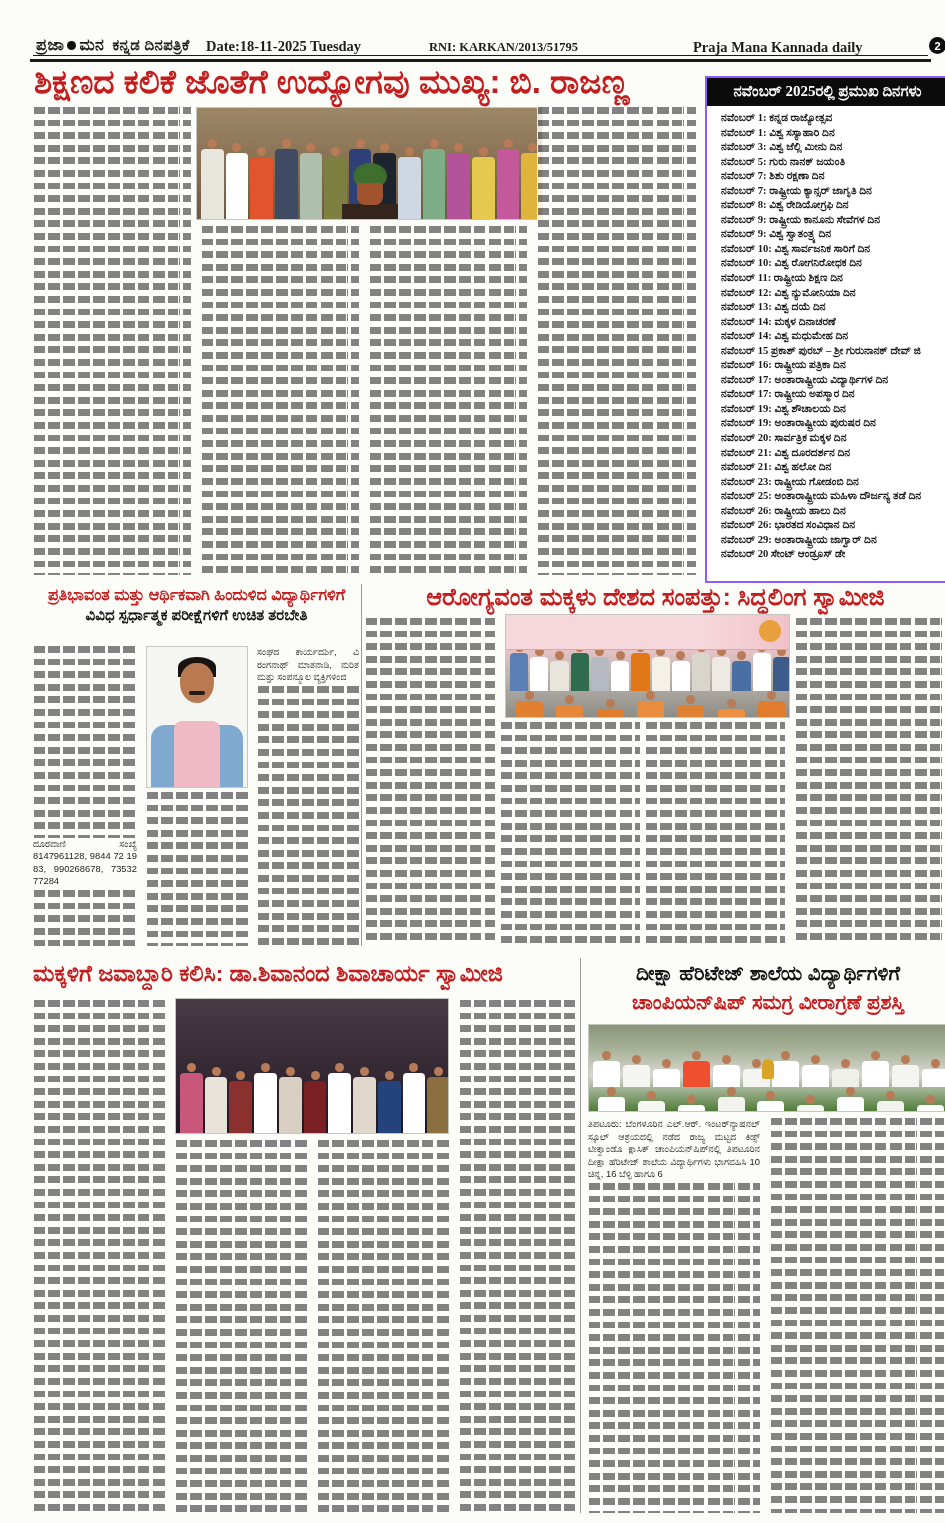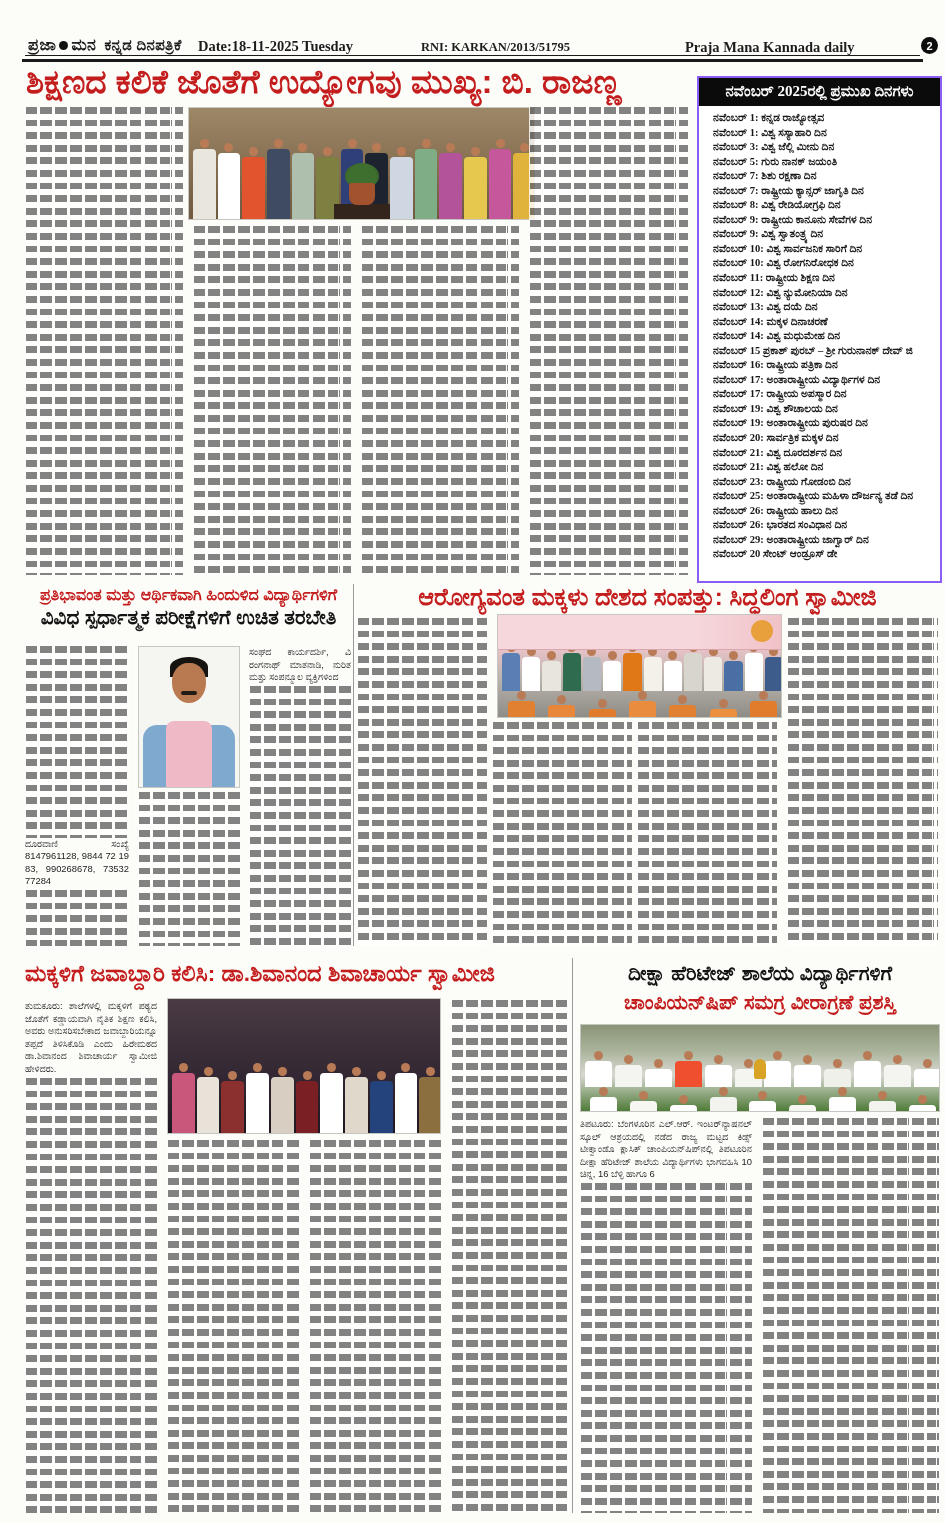--- a/index.html
+++ b/index.html
@@ -2,21 +2,21 @@
 <html><head>
 <meta charset="utf-8">
 <style>
   html,body{margin:0;padding:0;}
   body{
     width:945px;height:1523px;position:relative;
     background:#fcfcf9;color:#1c1c1c;
     font-family:"Liberation Sans", sans-serif;
     overflow:hidden;
   }
-  .abs{position:absolute;}
+  .abs{position:absolute;margin-left:8px;}
   
   .masthead{font-weight:bold;font-size:16px;letter-spacing:.5px;display:flex;align-items:center;gap:3px;}
   .masthead-sub{font-size:15px;font-weight:bold;margin-left:5px;letter-spacing:.3px;}
   .logo-dot{width:9px;height:9px;border-radius:50%;background:#111;display:inline-block;}
   .dateline{font-weight:bold;font-size:14.5px;font-family:"Liberation Serif",serif;}
   .rni{font-weight:bold;font-size:12.5px;font-family:"Liberation Serif",serif;}
   .papername{font-weight:bold;font-size:14.5px;font-family:"Liberation Serif",serif;}
   .pagenum{width:17px;height:17px;border-radius:50%;background:#0d0d0d;color:#fff;
     font-size:11px;font-weight:bold;display:flex;align-items:center;justify-content:center;}
   .rule{background:#1a1a1a;}
@@ -198,21 +198,21 @@
     </div>
   </div>
 <div class="abs col" style="left:25px;top:107px;width:158px;height:468px;">
   <div class="fill grow"></div>
 </div>
 <div class="abs fill" style="left:193px;top:226px;width:158px;height:349px;"></div>
 <div class="abs fill" style="left:361px;top:226px;width:158px;height:349px;"></div>
 <div class="abs fill" style="left:529px;top:107px;width:159px;height:468px;"></div>
 
 <div class="abs hl red center" style="left:25px;top:586px;width:327px;font-size:16px;">ಪ್ರತಿಭಾವಂತ ಮತ್ತು ಆರ್ಥಿಕವಾಗಿ ಹಿಂದುಳಿದ ವಿದ್ಯಾರ್ಥಿಗಳಿಗೆ</div>
-<div class="abs hl blk center" style="left:25px;top:607px;width:327px;font-size:20px;">ವಿವಿಧ ಸ್ಪರ್ಧಾತ್ಮಕ ಪರೀಕ್ಷೆಗಳಿಗೆ ಉಚಿತ ತರಬೇತಿ</div>
+<div class="abs hl blk center" style="left:25px;top:607px;width:327px;font-size:15px;">ವಿವಿಧ ಸ್ಪರ್ಧಾತ್ಮಕ ಪರೀಕ್ಷೆಗಳಿಗೆ ಉಚಿತ ತರಬೇತಿ</div>
 <div class="abs col" style="left:25px;top:646px;width:104px;height:300px;">
   <div class="fill grow"></div>
   <p class="lede">ದೂರವಾಣಿ ಸಂಖ್ಯೆ 8147961128, 9844 72 19 83, 990268678, 73532 77284</p>
   <div class="fill" style="height:56px;"></div>
 </div>
 <div class="abs portrait" style="left:138px;top:646px;width:102px;height:142px;">
   <div class="po-jacket"></div>
   <div class="po-shirt"></div>
   <div class="po-hair"></div>
   <div class="po-face"></div>
@@ -367,21 +367,20 @@
         <div class="phead"></div>
         <div class="pbody" style="background: rgb(255, 255, 255);"></div>
       </div>
       <div class="pfig" style="height: 66px;">
         <div class="phead"></div>
         <div class="pbody" style="background: rgb(140, 111, 63);"></div>
       </div>
     </div>
   </div>
 <div class="abs col" style="left:25px;top:1000px;width:132px;height:513px;">
-  <p class="lede">ತುಮಕೂರು: ಶಾಲೆಗಳಲ್ಲಿ ಮಕ್ಕಳಿಗೆ ಪಠ್ಯದ ಜೊತೆಗೆ ಕಡ್ಡಾಯವಾಗಿ ನೈತಿಕ ಶಿಕ್ಷಣ ಕಲಿಸಿ, ಅವರು ಅನುಸರಿಸಬೇಕಾದ ಜವಾಬ್ದಾರಿಯನ್ನೂ ತಪ್ಪದೆ ತಿಳಿಸಿಕೊಡಿ ಎಂದು ಹಿರೇಮಠದ ಡಾ.ಶಿವಾನಂದ ಶಿವಾಚಾರ್ಯ ಸ್ವಾಮೀಜಿ ಹೇಳಿದರು.</p>
   <div class="fill grow"></div>
 </div>
 <div class="abs fill" style="left:167px;top:1140px;width:132px;height:373px;"></div>
 <div class="abs fill" style="left:309px;top:1140px;width:132px;height:373px;"></div>
 <div class="abs fill" style="left:451px;top:1000px;width:119px;height:513px;"></div>
 
 <div class="abs vline" style="left:572px;top:958px;height:555px;"></div>
 <div class="abs hl blk center" style="left:580px;top:963px;width:360px;font-size:20px;">ದೀಕ್ಷಾ ಹೆರಿಟೇಜ್ ಶಾಲೆಯ ವಿದ್ಯಾರ್ಥಿಗಳಿಗೆ</div>
 <div class="abs hl red center" style="left:580px;top:992px;width:360px;font-size:20px;">ಚಾಂಪಿಯನ್‌ಷಿಪ್ ಸಮಗ್ರ ವೀರಾಗ್ರಣೆ ಪ್ರಶಸ್ತಿ</div>
 <div class="abs photo" style="left: 580px; top: 1024px; width: 360px; height: 88px; background: linear-gradient(rgb(138, 148, 120) 0%, rgb(170, 180, 154) 30%, rgb(216, 216, 210) 58%, rgb(79, 124, 56) 100%);">

